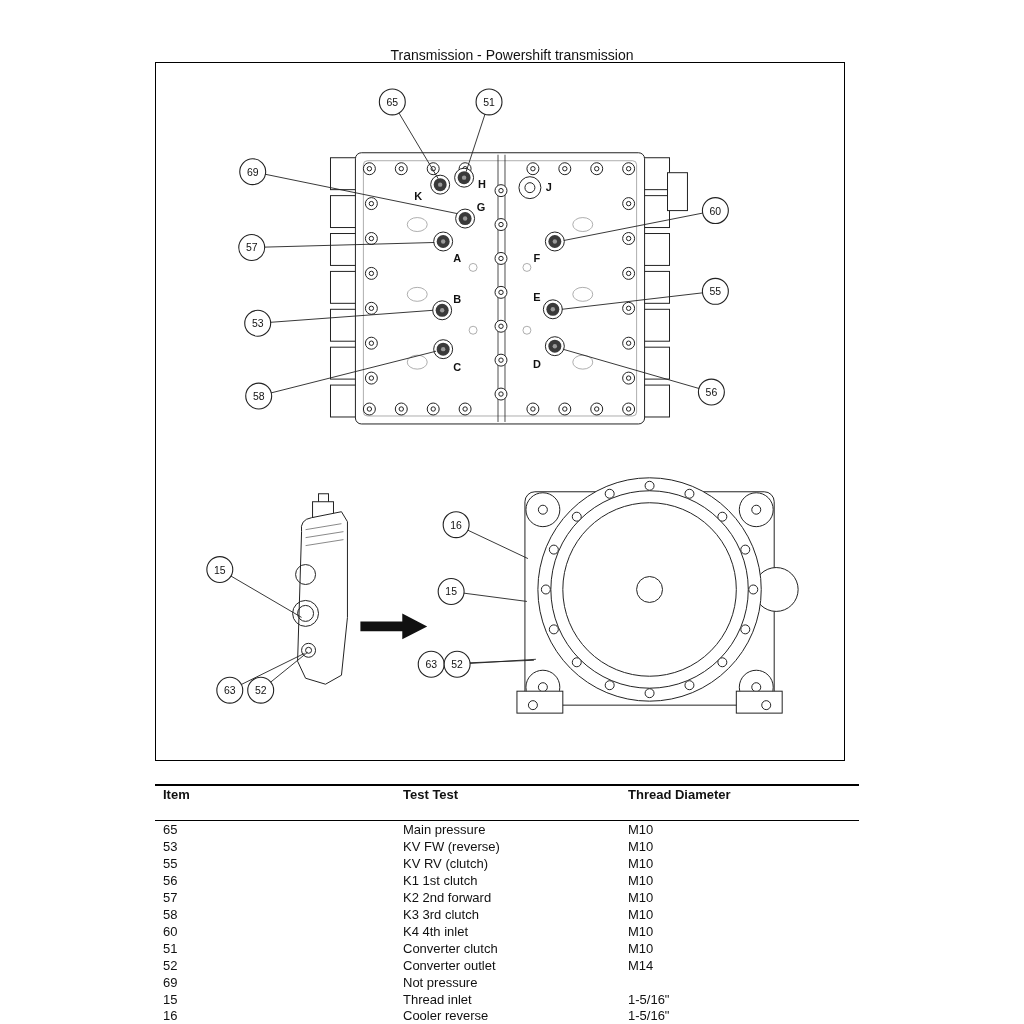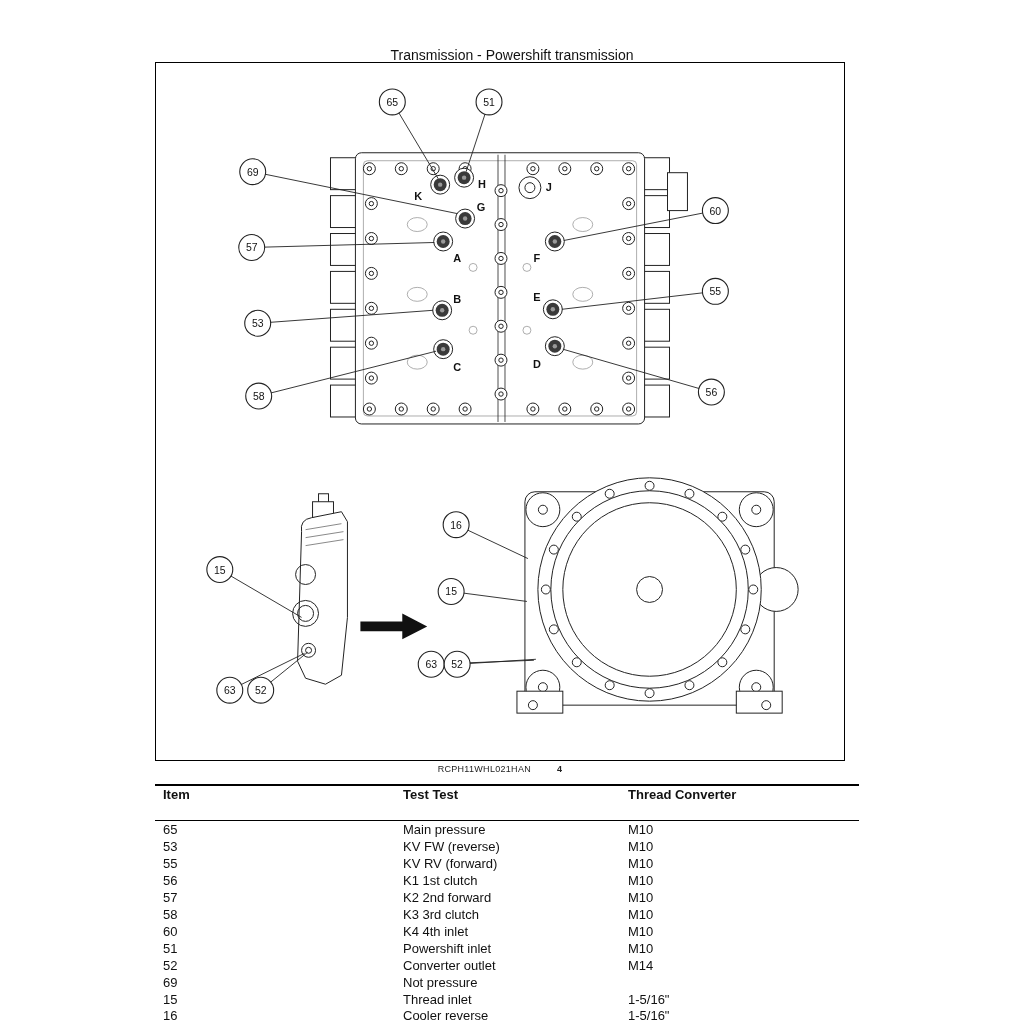--- a/index.html
+++ b/index.html
@@ -286,51 +286,48 @@
           </g>
         <g>
             <line class="leader" x1="302" y1="603" x2="381" y2="598"></line>
             <circle class="co" cx="302" cy="603" r="13"></circle>
             <text class="con" x="302" y="607">52</text>
           </g>
       </g>
     </svg>
   </div>
 
-  <div class="figure-caption">
-    <span>RCPH11WHL021HAN</span><span class="fig-num">4</span>
-  </div>
 
   <table class="tp-table">
     <colgroup>
         <col style="width:240px">
         <col style="width:225px">
         <col>
       </colgroup>
     <thead>
       <tr>
         <th>Item</th>
         <th>Test Test</th>
-        <th>Thread Converter</th>
+        <th>Thread Diameter</th>
       </tr>
     </thead>
     <tbody id="table-body">
         <tr>
           <td>65</td>
           <td>Main pressure</td>
           <td>M10</td>
         </tr>
         <tr>
           <td>53</td>
           <td>KV FW (reverse)</td>
           <td>M10</td>
         </tr>
         <tr>
           <td>55</td>
-          <td>KV RV (forward)</td>
+          <td>KV RV (clutch)</td>
           <td>M10</td>
         </tr>
         <tr>
           <td>56</td>
           <td>K1 1st clutch</td>
           <td>M10</td>
         </tr>
         <tr>
           <td>57</td>
           <td>K2 2nd forward</td>
@@ -341,21 +338,21 @@
           <td>K3 3rd clutch</td>
           <td>M10</td>
         </tr>
         <tr>
           <td>60</td>
           <td>K4 4th inlet</td>
           <td>M10</td>
         </tr>
         <tr>
           <td>51</td>
-          <td>Powershift inlet</td>
+          <td>Converter clutch</td>
           <td>M10</td>
         </tr>
         <tr>
           <td>52</td>
           <td>Converter outlet</td>
           <td>M14</td>
         </tr>
         <tr>
           <td>69</td>
           <td>Not pressure</td>

